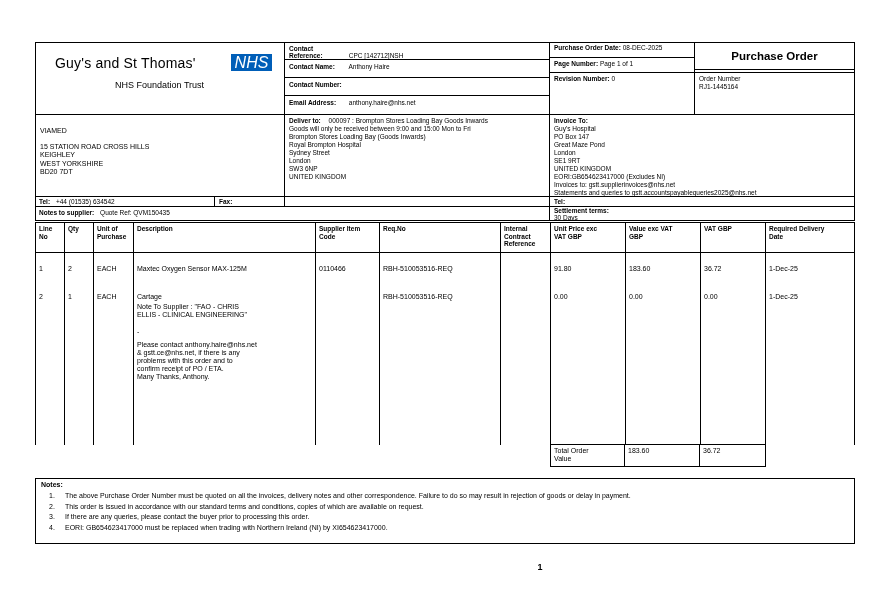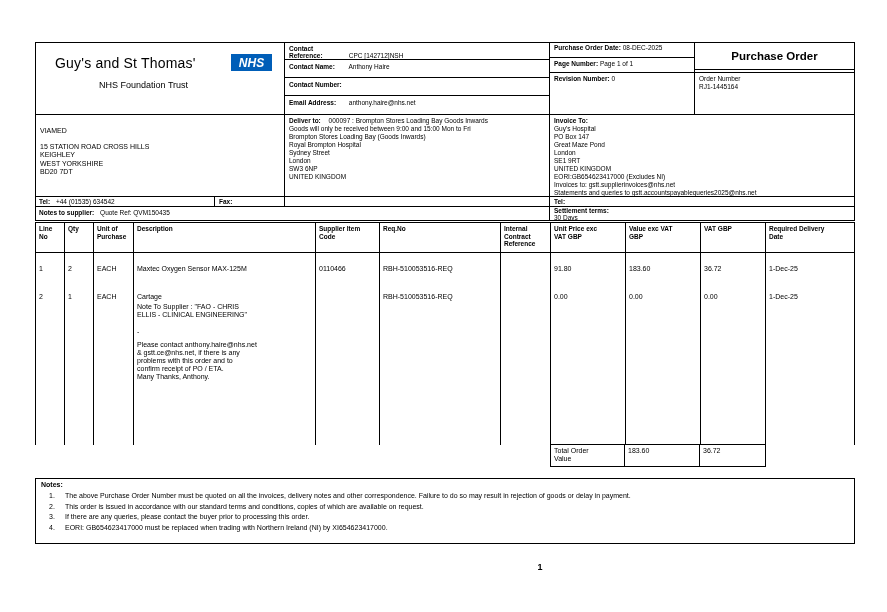--- a/index.html
+++ b/index.html
@@ -8,22 +8,22 @@
   .b{font-weight:bold;}
   .t65{font-size:6.5px;line-height:8px;}
   .t7{font-size:7px;line-height:8.5px;}
   .pre{white-space:pre-line;}
   .lblrow{padding:2px 4px;}
   .lbl{display:inline-block;font-weight:bold;}
   .lbl-w{width:58px;}
   .line{position:absolute;background:#000;}
   
   .trust-name{position:absolute;left:20px;top:13px;font-size:14px;letter-spacing:.2px;}
-  .nhs-block{position:absolute;left:196px;top:12px;width:41px;height:17px;background:#005EB8;color:#fff;display:flex;align-items:center;justify-content:center;font-weight:bold;font-style:italic;font-size:12px;}
-  .trust-sub{position:absolute;left:64px;top:38px;font-size:9px;}
+  .nhs-block{position:absolute;left:196px;top:12px;width:41px;height:17px;background:#005EB8;color:#fff;display:flex;align-items:center;justify-content:center;font-weight:normal;font-style:italic;font-size:16px;}
+  .trust-sub{position:absolute;left:80px;top:38px;font-size:9px;}
   
   .contact-row{height:18px;border-bottom:1px solid #000;padding:3px 4px;box-sizing:border-box;font-size:6.5px;}
   .contact-row:last-child{border-bottom:none;height:19px;}
   
   .table-wrap{position:absolute;left:35px;top:222px;width:820px;height:223px;border-left:1px solid #000;border-top:1px solid #000;box-sizing:border-box;}
   .thead,.tbody{display:grid;grid-template-columns:29px 29px 40px 182px 64px 121px 50px 75px 75px 65px 89px;}
   .th{border-right:1px solid #000;border-bottom:1px solid #000;height:30px;padding:2px 3px;font-weight:bold;font-size:6.5px;line-height:7.5px;white-space:pre-line;box-sizing:border-box;overflow:hidden;}
   .tbody{grid-template-rows:38px 154px;}
   .td{border-right:1px solid #000;padding:2px 3px;font-size:7px;line-height:8px;box-sizing:border-box;overflow:hidden;}
   .td-r1{padding-top:12px;}

